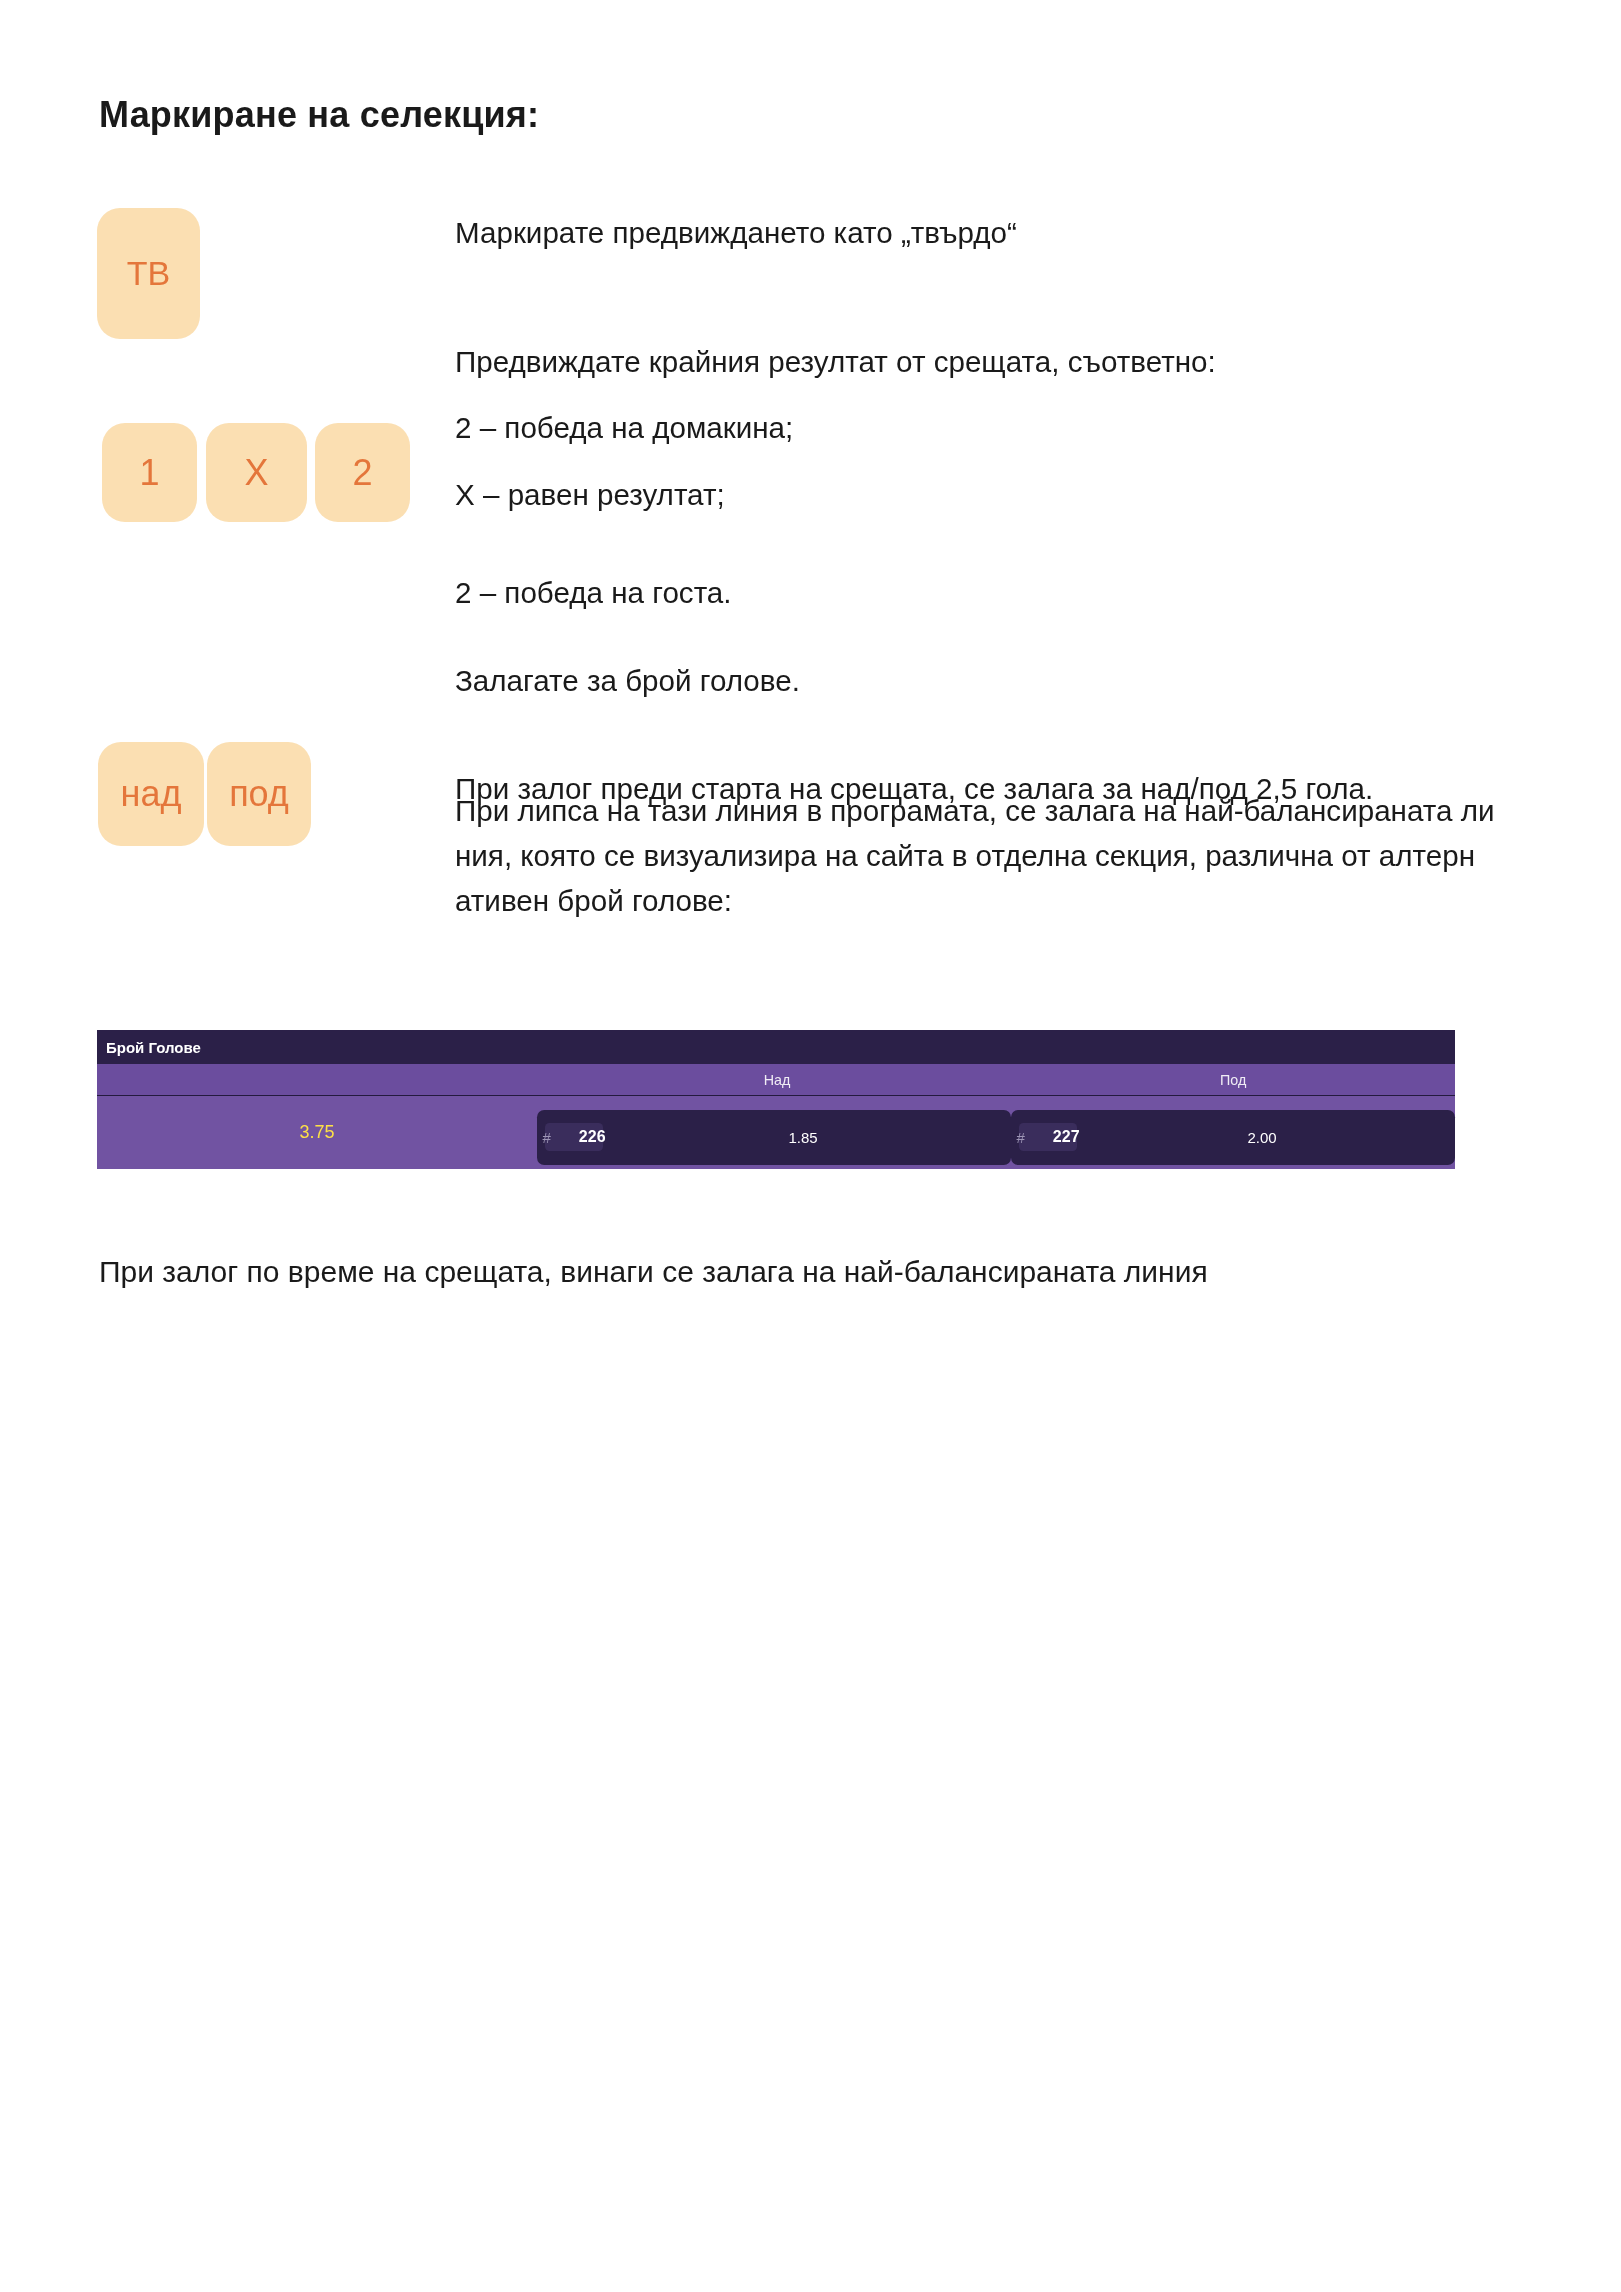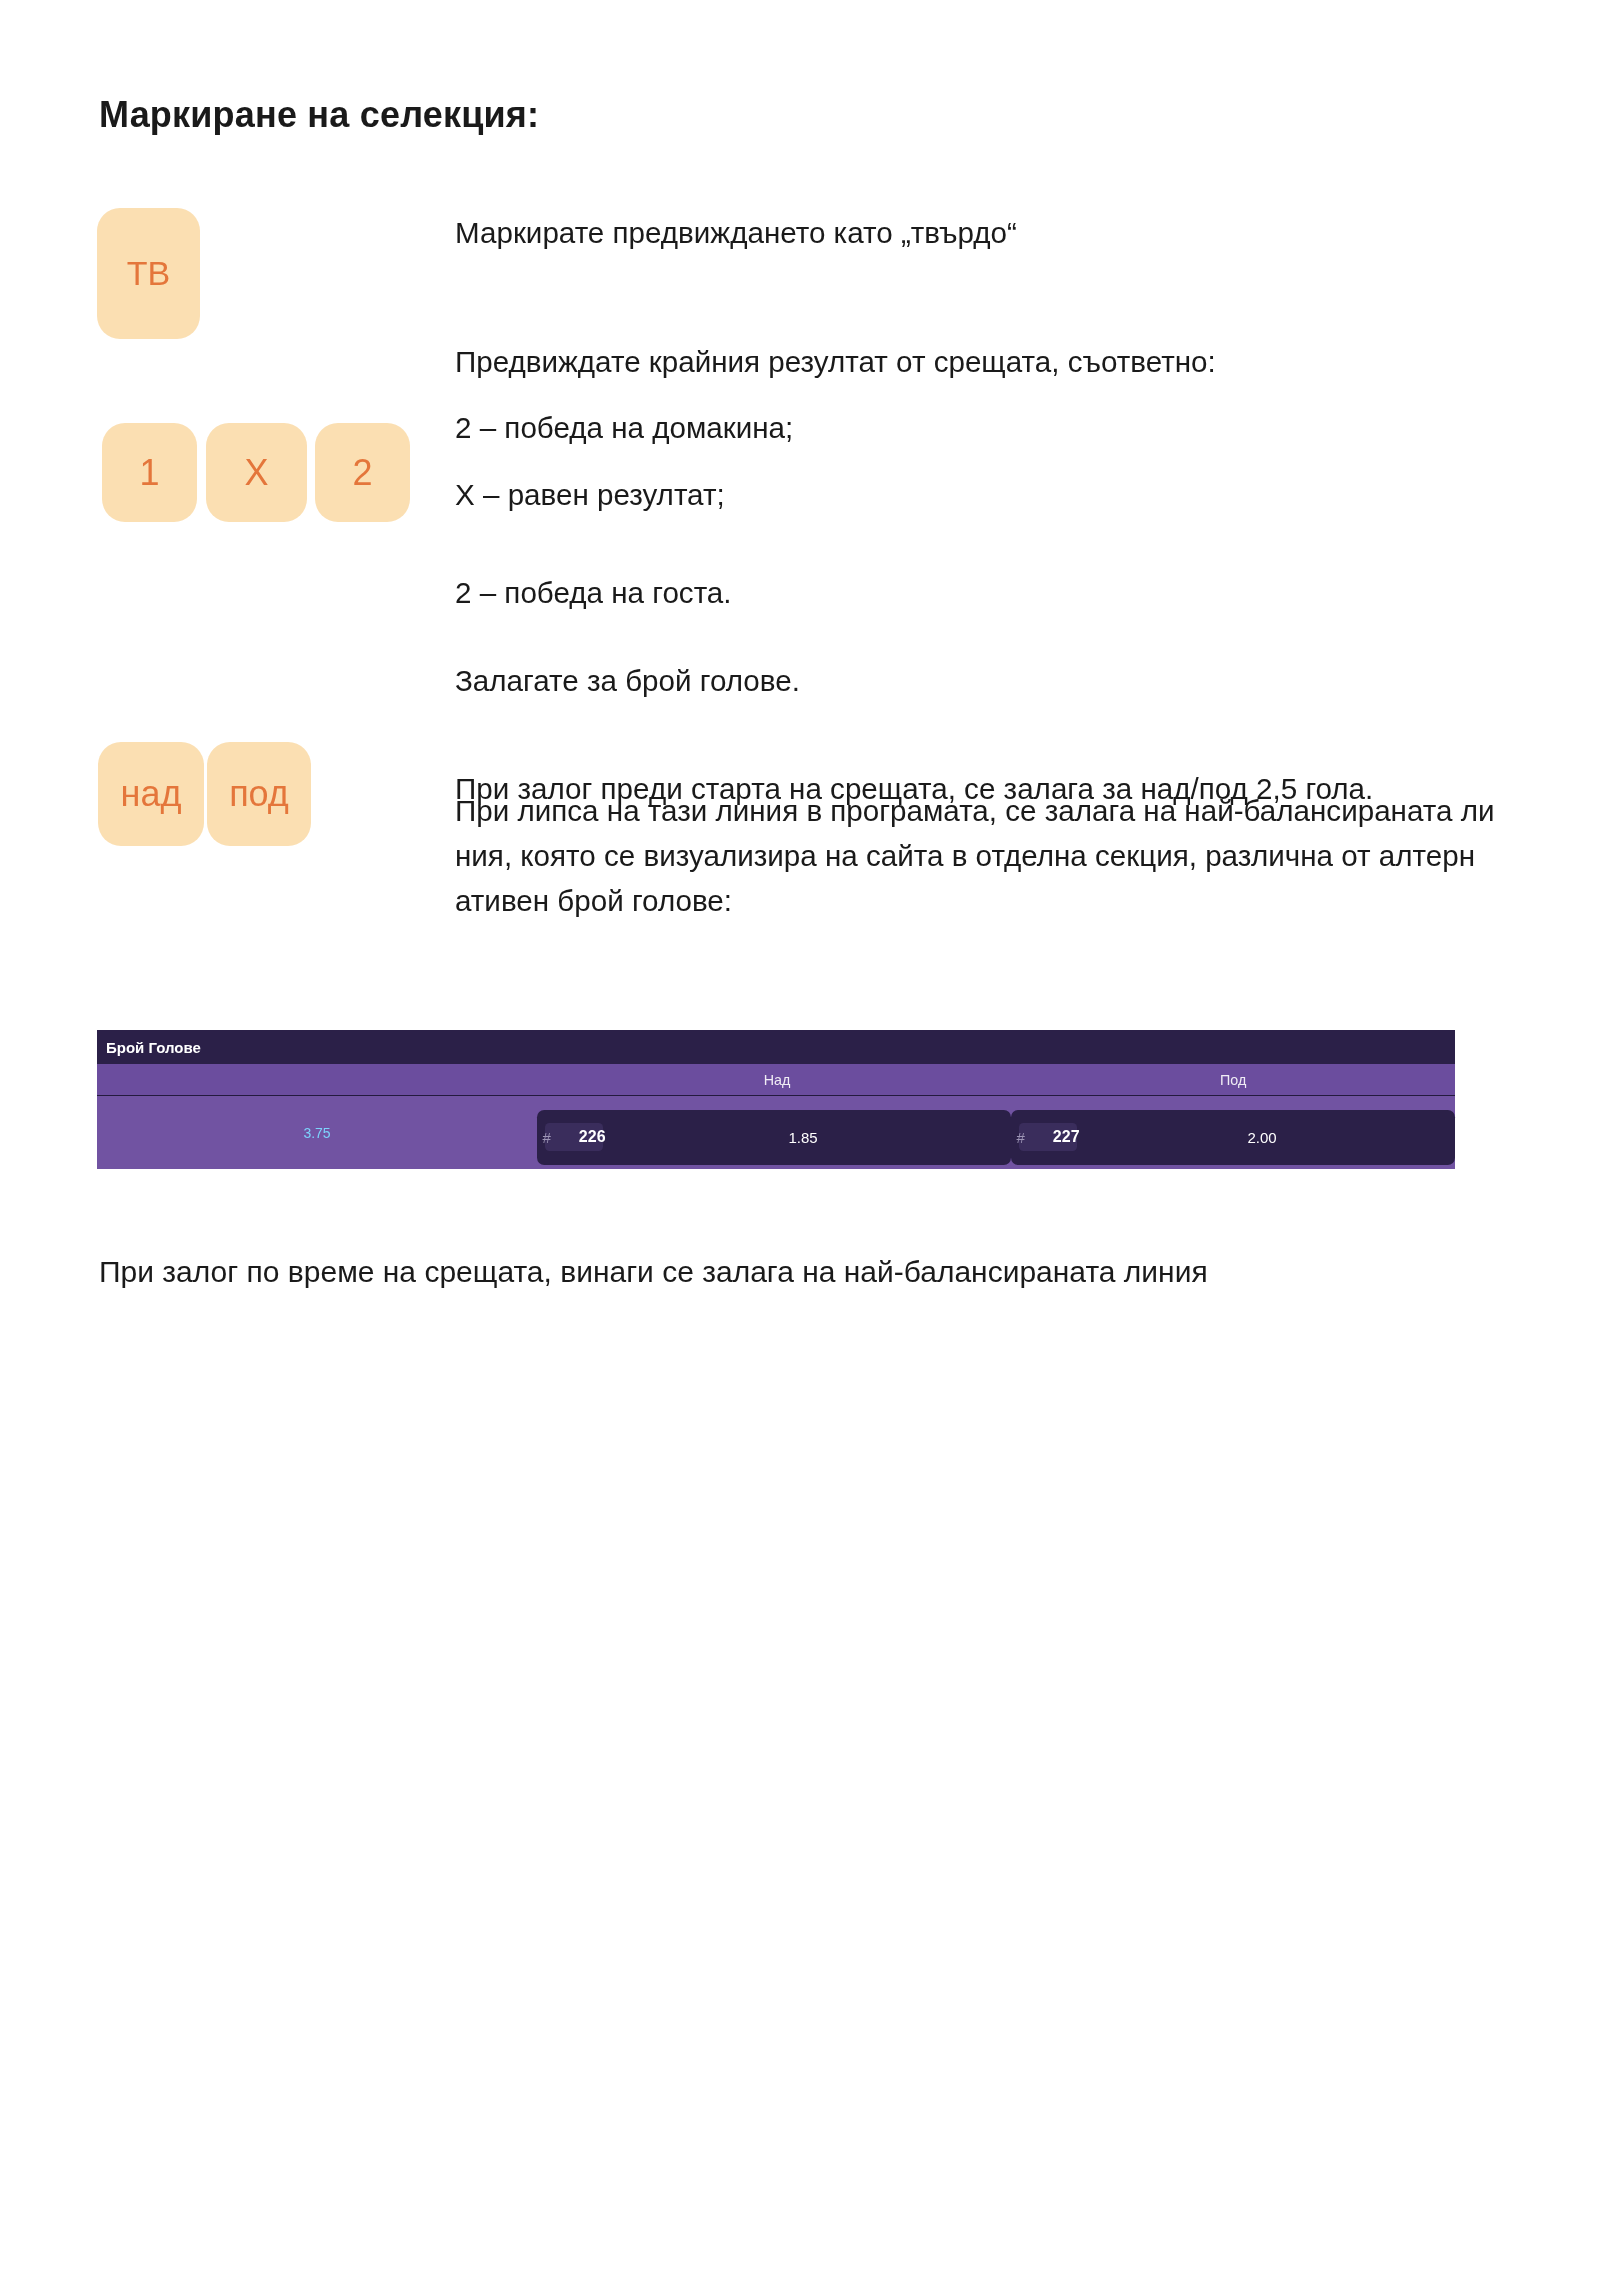--- a/index.html
+++ b/index.html
@@ -59,21 +59,21 @@
     border-bottom:1.8px solid #241A3E;box-sizing:border-box;
     display:flex;color:#F0EDF5;font-size:14.3px;
   }
   .gt-subheader .col, .gt-body .col{display:flex;align-items:center;justify-content:center;}
   .col-line{width:468px;}
   .col-over{width:492px;}
   .col-under{width:466px;}
   .gt-body{
     height:73px;background:#7153A2;display:flex;
   }
-  .line-value{color:#7dd3fc;font-size:14px;}
+  .line-value{color:#fde047;font-size:18px;}
   .odds-box{
     background:#2B2048;border-radius:7.2px;
     height:55px;margin-top:9px;
     display:flex;align-items:center;
     padding:0 8px;box-sizing:border-box;
     cursor:pointer;
   }
   .col-over .odds-box{width:474px;}
   .col-under .odds-box{width:444px;}
   .odds-badge{

